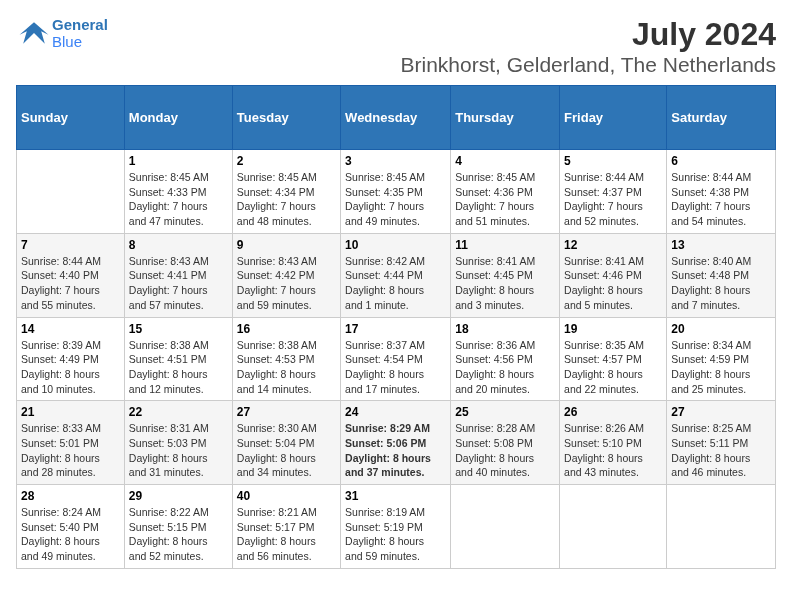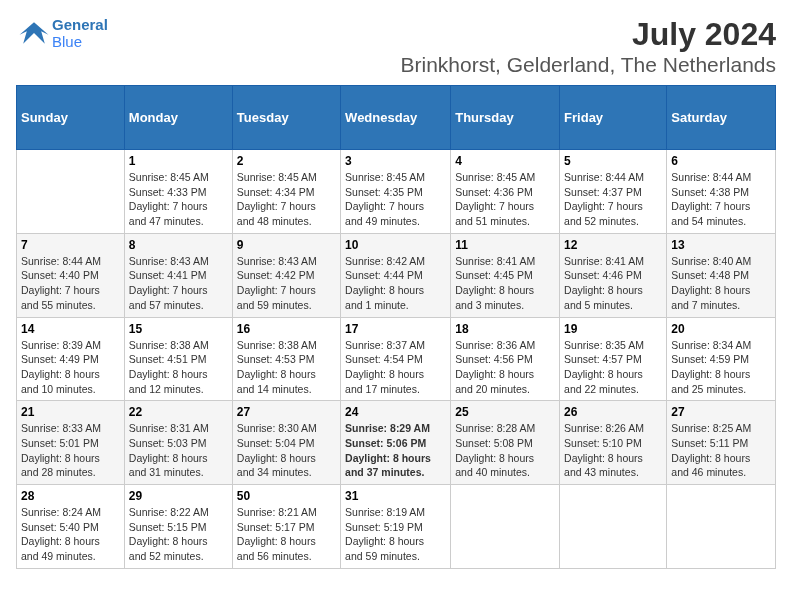--- a/index.html
+++ b/index.html
@@ -316,21 +316,21 @@
 and 49 minutes.</div>
         </td>
         <td>
           <div class="day-number">29</div>
           <div class="day-info" style="white-space: pre-line;">Sunrise: 8:22 AM
 Sunset: 5:15 PM
 Daylight: 8 hours
 and 52 minutes.</div>
         </td>
         <td>
-          <div class="day-number">50</div>
+          <div class="day-number">40</div>
           <div class="day-info" style="white-space: pre-line;">Sunrise: 8:21 AM
 Sunset: 5:17 PM
 Daylight: 8 hours
 and 56 minutes.</div>
         </td>
         <td>
           <div class="day-number">31</div>
           <div class="day-info" style="white-space: pre-line;">Sunrise: 8:19 AM
 Sunset: 5:19 PM
 Daylight: 8 hours

